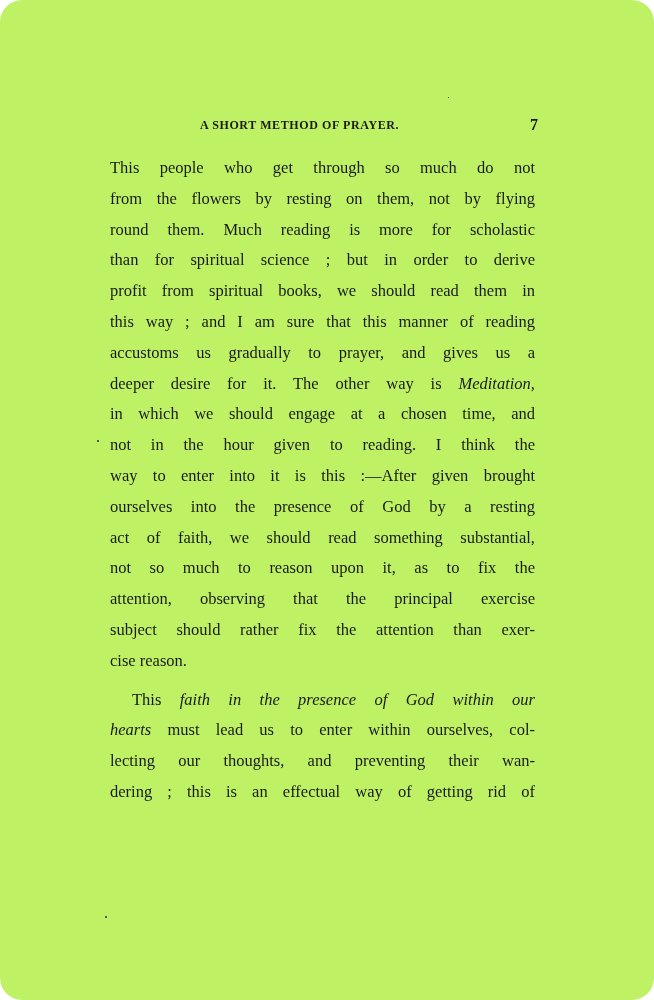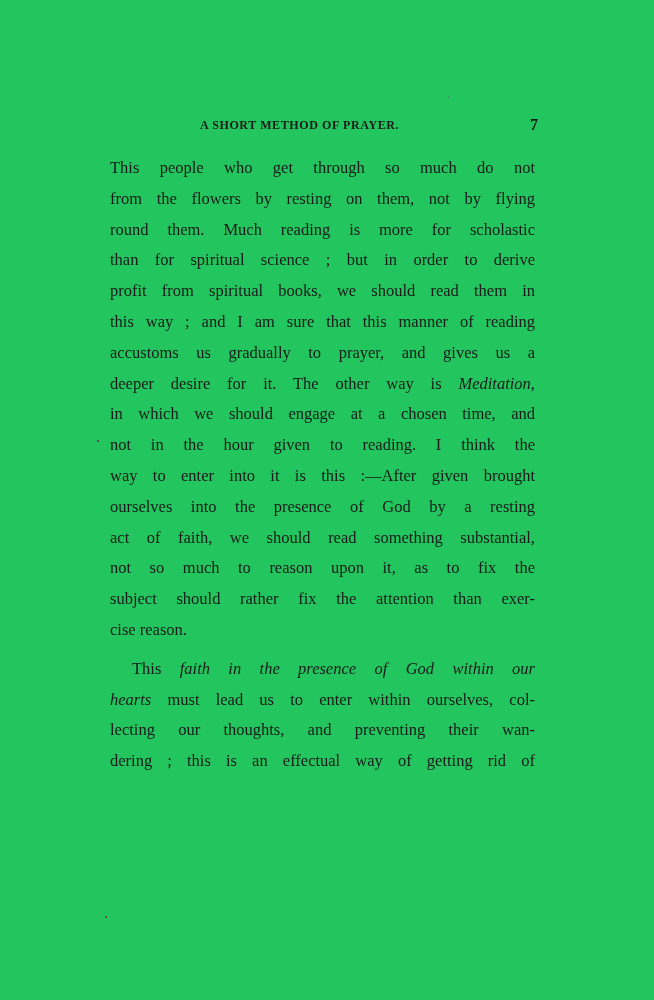--- a/index.html
+++ b/index.html
@@ -12,21 +12,22 @@
       height: 1000px;
       position: relative;
       overflow: hidden;
       font-family: "Liberation Serif", "DejaVu Serif", serif;
       color: #1a1a1a;
     }
     .page {
       position: absolute;
       left: 0; top: 0;
       width: 654px; height: 1000px;
-      background: #22c55e;
+      background: #bef264;
+      border-radius: 22px;
     }
     .running-head {
       position: absolute;
       top: 118px;
       left: 110px;
       width: 430px;
       height: 20px;
     }
     .running-title {
       position: absolute;
@@ -97,20 +98,21 @@
         <div class="line"><span>profit from spiritual books, we should read them in</span></div>
         <div class="line"><span>this way ; and I am sure that this manner of reading</span></div>
         <div class="line"><span>accustoms us gradually to prayer, and gives us a</span></div>
         <div class="line"><span>deeper desire for it. The other way is </span><span class="ital">Meditation,</span></div>
         <div class="line"><span>in which we should engage at a chosen time, and</span></div>
         <div class="line"><span>not in the hour given to reading. I think the</span></div>
         <div class="line"><span>way to enter into it is this :—After given brought</span></div>
         <div class="line"><span>ourselves into the presence of God by a resting</span></div>
         <div class="line"><span>act of faith, we should read something substantial,</span></div>
         <div class="line"><span>not so much to reason upon it, as to fix the</span></div>
+        <div class="line"><span>attention, observing that the principal exercise</span></div>
         <div class="line"><span>subject should rather fix the attention than exer-</span></div>
         <div class="line last"><span>cise reason.</span></div>
       </div>
       <div class="gap"></div>
       <div class="paragraph">
         <div class="line indent"><span>This </span><span class="ital">faith in the presence of God within our</span></div>
         <div class="line"><span class="ital">hearts</span><span> must lead us to enter within ourselves, col-</span></div>
         <div class="line"><span>lecting our thoughts, and preventing their wan-</span></div>
         <div class="line"><span>dering ; this is an effectual way of getting rid of</span></div>
       </div>

